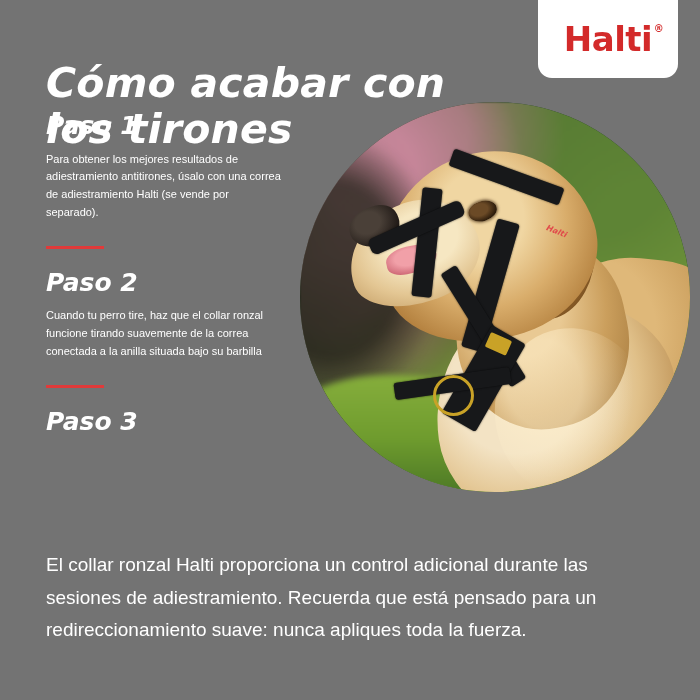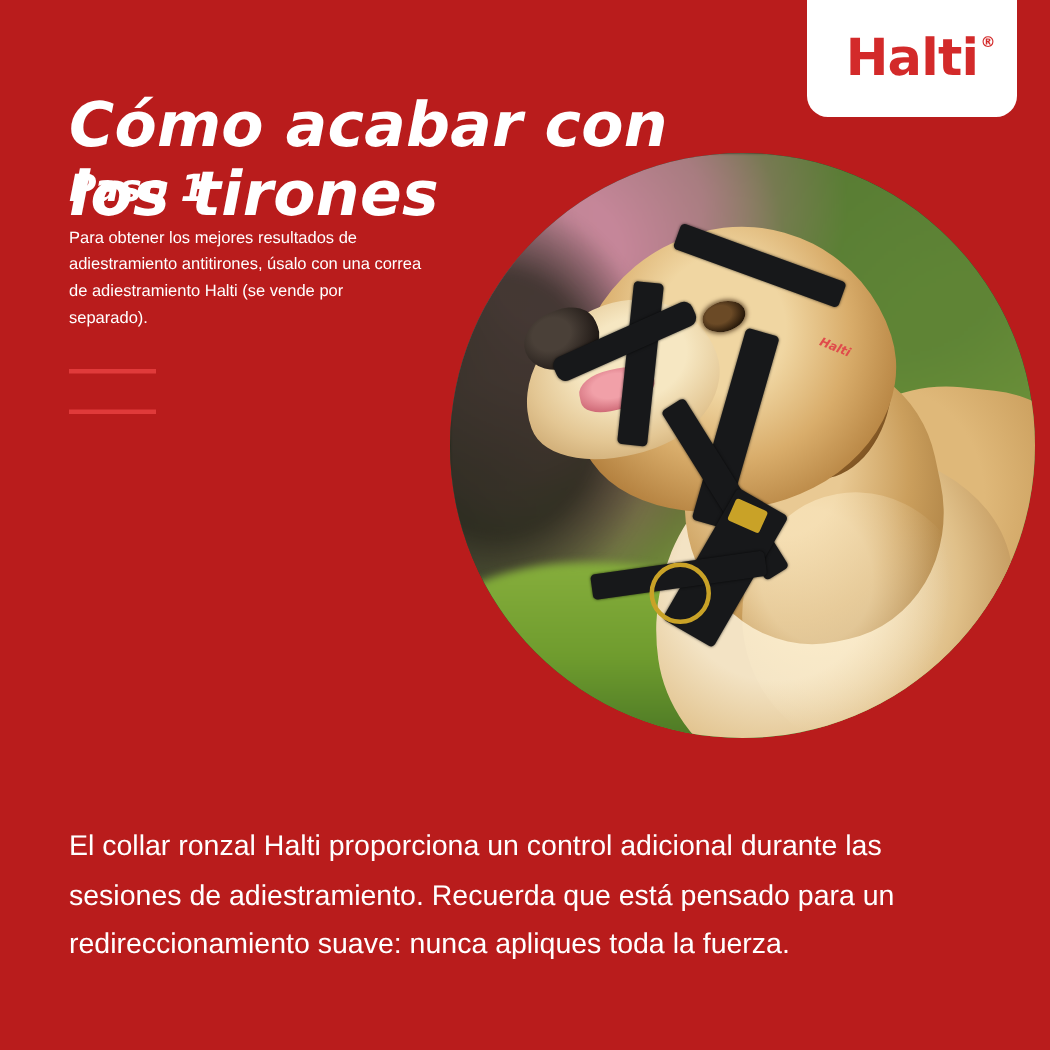--- a/index.html
+++ b/index.html
@@ -9,21 +9,21 @@
   body {
     width: 700px;
     height: 700px;
     overflow: hidden;
     font-family: "Liberation Sans", sans-serif;
   }
   .poster {
     position: relative;
     width: 700px;
     height: 700px;
-    background: #b91c1c;
+    background: #737373;
     overflow: hidden;
   }
 
   
   .logo-badge {
     position: absolute;
     top: 0;
     right: 22px;
     width: 140px;
     height: 78px;
@@ -367,24 +367,29 @@
 
   <div class="steps">
 
     <div class="step">
       <h2 class="step-heading">Paso 1</h2>
       <p class="step-body">Para obtener los mejores resultados de adiestramiento antitirones, úsalo con una correa de adiestramiento Halti (se vende por separado).</p>
     </div>
 
     <hr class="divider">
 
+    <div class="step">
+      <h2 class="step-heading">Paso 2</h2>
+      <p class="step-body">Cuando tu perro tire, haz que el collar ronzal funcione tirando suavemente de la correa conectada a la anilla situada bajo su barbilla</p>
+    </div>
 
     <hr class="divider">
 
     <div class="step">
+      <h2 class="step-heading">Paso 3</h2>
     </div>
 
   </div>
 
   <div class="photo">
     <div class="photo-inner">
       <div class="bg-foliage"></div>
       <div class="bg-dark-left"></div>
       <div class="bg-grass"></div>
 

